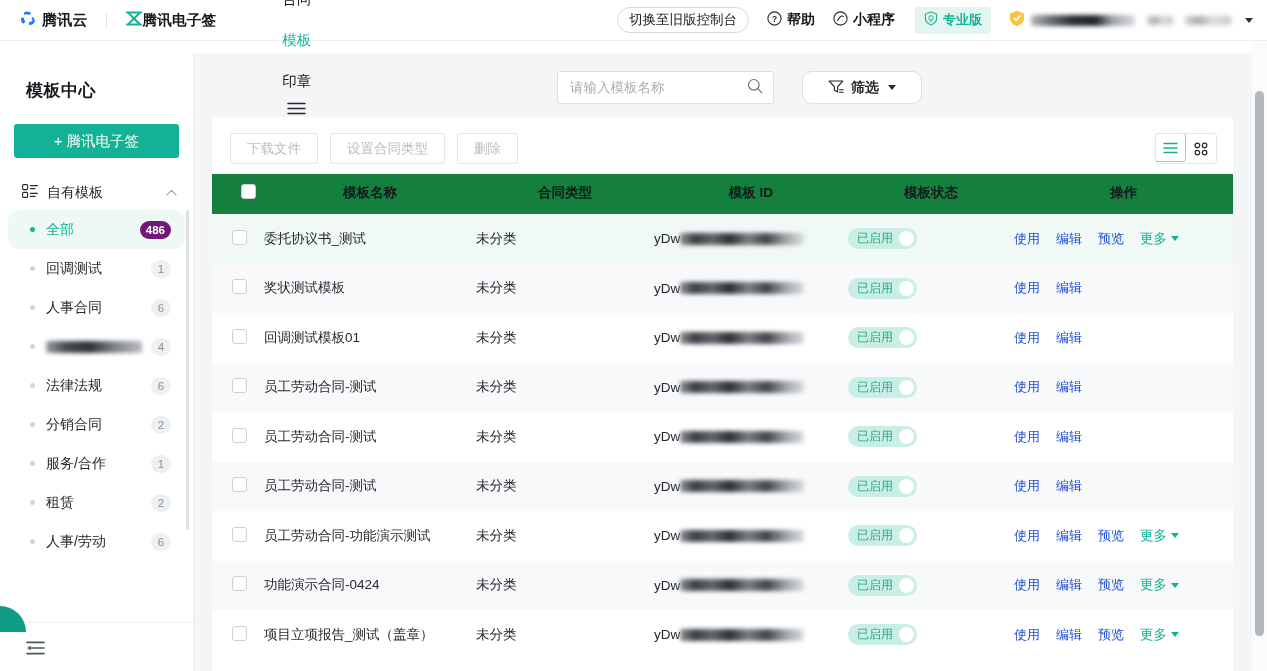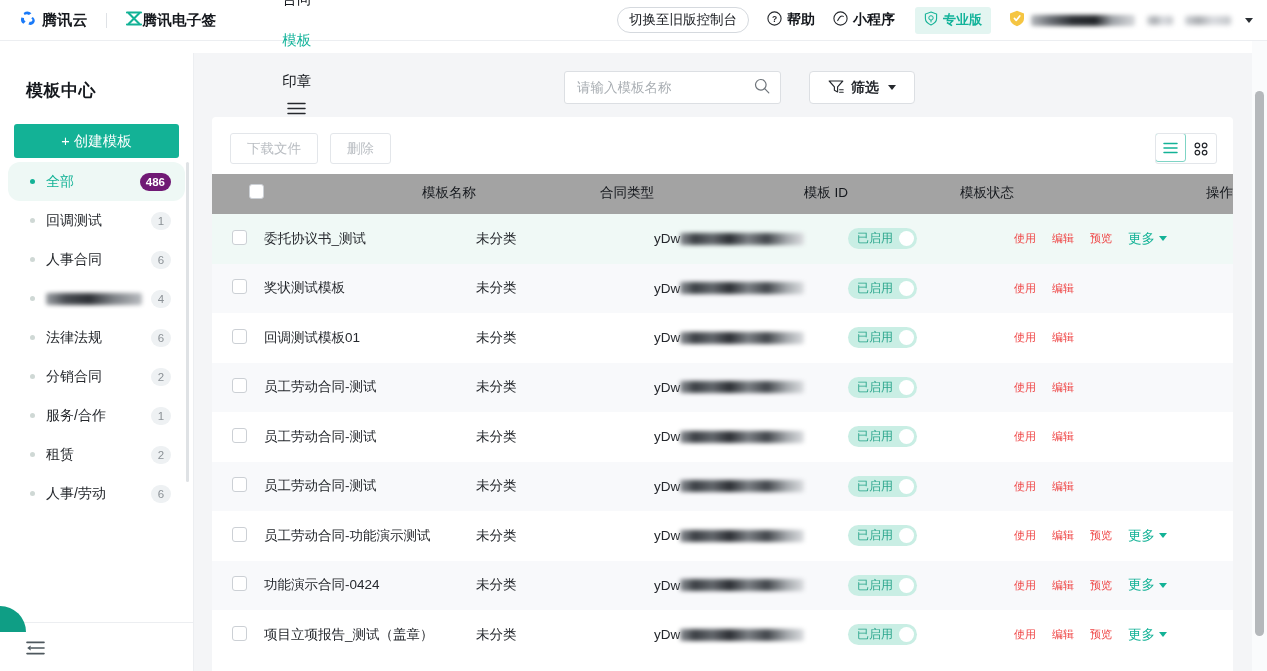--- a/index.html
+++ b/index.html
@@ -115,22 +115,22 @@
   .search-box {
     width: 217px; height: 33px; background: #fff; border: 1px solid #dcdfe3; border-radius: 3px;
     display: flex; align-items: center; padding: 0 10px 0 12px;
   }
   .search-box input {
     border: 0; outline: 0; flex: 1; font-size: 13.5px; color: #25282d;
     font-family: "Liberation Sans", "DejaVu Sans", sans-serif; background: transparent;
   }
   .search-box input::placeholder { color: #a9aeb3; }
   .filter-btn {
-    height: 33px; background: #fff; border: 1px solid #dcdfe3; border-radius: 4px;
-    display: flex; align-items: center; gap: 7px; padding: 0 18px; cursor: pointer;
+    height: 33px; background: #fff; border: 1px solid #dcdfe3; border-radius: 10px;
+    display: flex; align-items: center; gap: 7px; padding: 0 25px; cursor: pointer;
     font-size: 14px; font-weight: 700; color: #25282d;
   }
   .filter-btn .cd { width:0; height:0; border-left:4px solid transparent; border-right:4px solid transparent;
                     border-top:5px solid #25282d; margin-left: 2px; }
 
   .card {
     position: absolute; left: 18px; top: 64px; right: 34px; bottom: -80px;
     background: #fff; border-radius: 4px 4px 0 0; overflow: hidden;
   }
   .card-toolbar { display: flex; align-items: center; padding: 16px 0 0 18px; gap: 12px; }
@@ -141,22 +141,22 @@
   }
   .view-toggle {
     margin-left: auto; margin-right: 16px; display: flex; border-radius: 3px; overflow: hidden;
     border: 1px solid #e3e6ea; background: #fff;
   }
   .vt-btn { width: 31px; height: 29px; display: flex; align-items: center; justify-content: center; cursor: pointer; }
   .vt-btn.active { background: #fff; border: 1.5px solid #7fd4c5; border-radius: 3px; margin: -1px; }
 
   table { width: 100%; border-collapse: collapse; table-layout: fixed; margin-top: 10px; }
   th {
-    text-align: right; font-size: 13.5px; font-weight: 400; color: #15181d;
-    padding: 10px 0 12px 0; background: #a3a3a3;
+    text-align: center; font-size: 13.5px; font-weight: 700; color: #15181d;
+    padding: 10px 0 12px 0; background: #15803d;
   }
   td { font-size: 13.5px; color: #25282d; padding: 0; height: 49.5px; vertical-align: middle; margin-top: 8px; }
   .c-chk { width: 52px; padding-left: 20px !important; }
   .c-name { width: 212px; }
   .c-type { width: 178px; }
   .c-id { width: 194px; }
   .c-status { width: 166px; }
   .c-ops { width: auto; }
   tbody tr.odd { background: #f8f9fb; }
   tbody tr.hover { background: #f0f9f6; }
@@ -170,21 +170,21 @@
     width: 124px; height: 12px; margin-left: 0px; border-radius: 2px; filter: blur(2.3px);
     background: linear-gradient(90deg,#8e9297 0%,#3b3f44 12%,#63676c 26%,#2d3035 40%,#7b7f84 55%,#42464b 70%,#a3a7ab 86%,#dcdee1 100%);
   }
   .status-pill {
     display: inline-flex; align-items: center; background: #c9eee4; border-radius: 11px;
     height: 21px; padding: 0 3px 0 9px; gap: 6px;
   }
   .status-pill .st { font-size: 12px; color: #2aa58c; }
   .status-pill .knob { width: 15px; height: 15px; border-radius: 50%; background: #fff; }
   .ops { display: flex; align-items: center; gap: 16px; }
-  .op-link { color: #ef4444; font-size: 11px; cursor: pointer; white-space: nowrap; }
+  .op-link { color: #1d4ed8; font-size: 13px; cursor: pointer; white-space: nowrap; }
   .op-more { display: flex; align-items: center; gap: 4px; color: #13b296; font-size: 13.5px; cursor: pointer; }
   .op-more .cd { width:0; height:0; border-left:4px solid transparent; border-right:4px solid transparent;
                  border-top:5px solid #13b296; }
 
   
   .r-scroll-track { position: absolute; right: 0; top: 41px; width: 15px; height: 630px; background: #fafbfc; }
   .r-scroll-thumb { position: absolute; right: 3px; top: 50px; width: 9px; height: 545px; background: #b5b8bb; border-radius: 5px; }
   .teal-corner { position: absolute; left: 0; bottom: 0; width: 26px; height: 26px; background: #0f9e85; border-radius: 0 26px 0 0; }
 </style>
 </head>
@@ -271,22 +271,37 @@
         <span class="redact2" style="width:46px;"></span>
         <span class="caret-dn"></span>
       </div>
     </div>
   </div>
 
   <div class="body-wrap">
 
     <div class="sidebar">
       <div class="side-title">模板中心</div>
-      <div class="create-btn">+ 创建模板</div>
-
+      <div class="create-btn">+ 腾讯电子签</div>
+
+      <div class="grp-head">
+        <span>
+          <svg width="16" height="14" viewBox="0 0 16 14">
+            <rect x="0.6" y="0.6" width="5" height="5" rx="1" fill="none" stroke="#25282d" stroke-width="1.1"></rect>
+            <rect x="0.6" y="8.4" width="5" height="5" rx="1" fill="none" stroke="#25282d" stroke-width="1.1"></rect>
+            <path d="M8.4 1.6 H15.4 M8.4 4.6 H13 M8.4 9.4 H15.4 M8.4 12.4 H13" stroke="#25282d" stroke-width="1.1" stroke-linecap="round"></path>
+          </svg>
+        </span>
+        <span class="grp-label">自有模板</span>
+        <span class="grp-caret">
+          <svg width="11" height="7" viewBox="0 0 11 7">
+              <path d="M1 5.8 L5.5 1.3 L10 5.8" fill="none" stroke="#9aa0a6" stroke-width="1.2" stroke-linecap="round" stroke-linejoin="round"></path>
+            </svg>
+        </span>
+      </div>
 
       <div class="side-scroll">
         <div class="side-list" id="side-list">
             <div class="side-item active">
               <span class="dot"></span>
               <span class="lbl">全部</span>
               <span class="cnt">486</span>
             </div>
             <div class="side-item">
               <span class="dot"></span>
@@ -363,20 +378,21 @@
             </svg>
           </span>
           <span>筛选</span>
           <span class="cd"></span>
         </div>
       </div>
 
       <div class="card">
         <div class="card-toolbar">
           <div class="tb-btn">下载文件</div>
+          <div class="tb-btn">设置合同类型</div>
           <div class="tb-btn">删除</div>
           <div class="view-toggle">
             <div class="vt-btn active">
               <svg width="15" height="12" viewBox="0 0 15 12">
                   <path d="M1 1.4 H14 M1 6 H14 M1 10.6 H14" stroke="#13b296" stroke-width="1.5" stroke-linecap="round"></path>
                 </svg>
             </div>
             <div class="vt-btn">
               <svg width="14" height="14" viewBox="0 0 14 14">
                 <circle cx="3.4" cy="3.4" r="2.3" fill="none" stroke="#25282d" stroke-width="1.2"></circle>

